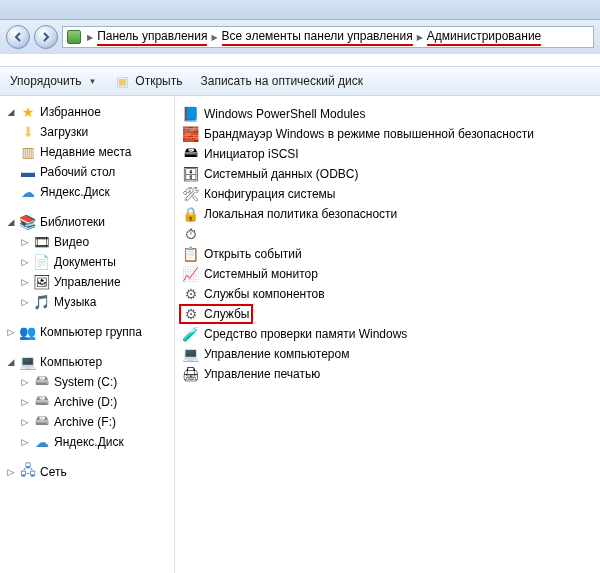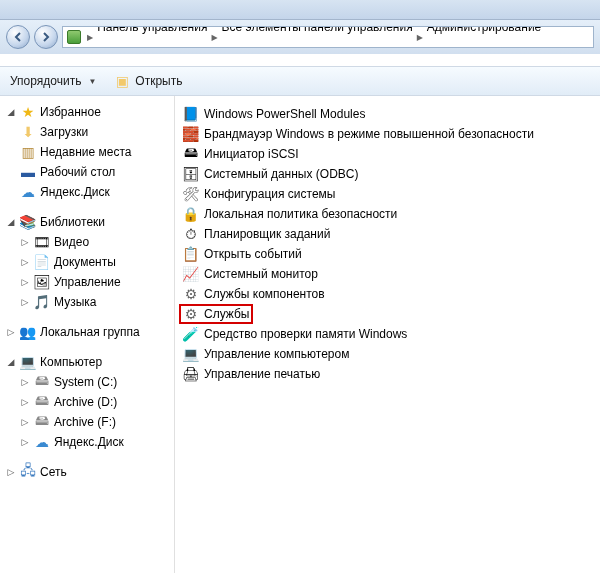--- a/index.html
+++ b/index.html
@@ -44,21 +44,21 @@
     align-items: center;
     padding: 0 4px;
     gap: 2px;
     overflow: hidden;
   }
   .addrsep { color: #666; font-size: 8px; padding: 0 2px; }
   .addrseg {
     color: #000;
     white-space: nowrap;
   }
-  .addrseg.ul { border-bottom: 2px solid #d40000; padding-bottom: 18px; }
+  .addrseg.ul { border-bottom: 2px solid #d40000; padding-bottom: 1px; }
   .addricon {
     width: 14px; height: 14px;
     background: linear-gradient(#8fc96f,#4a9e3a);
     border-radius: 2px;
     border: 1px solid #3a7a2a;
     margin-right: 2px;
   }
   .toolbar {
     display: flex;
     align-items: center;
@@ -160,20 +160,23 @@
 
 <div class="toolbar">
   <div class="toolbtn">
     <span>Упорядочить</span>
     <span class="dd">▼</span>
   </div>
   <div class="toolbtn">
     <span class="ico ico-folder">▣</span>
     <span>Открыть</span>
   </div>
+  <div class="toolbtn">
+    <span>Записать на оптический диск</span>
+  </div>
 </div>
 
 <div class="content">
   <div class="sidebar">
 
     <div class="tree-group">
       <div class="tree-header">
         <span class="expander">◢</span>
         <span class="ico ico-star">★</span>
         <span>Избранное</span>
@@ -221,21 +224,21 @@
         <span class="expander">▷</span>
         <span class="ico">🎵</span>
         <span>Музыка</span>
       </div>
     </div>
 
     <div class="tree-group">
       <div class="tree-header">
         <span class="expander">▷</span>
         <span class="ico">👥</span>
-        <span>Локальная группа</span>
+        <span>Компьютер группа</span>
       </div>
     </div>
 
     <div class="tree-group">
       <div class="tree-header">
         <span class="expander">◢</span>
         <span class="ico ico-pc">💻</span>
         <span>Компьютер</span>
       </div>
       <div class="tree-item">
@@ -290,21 +293,20 @@
     <div class="main-item">
         <span class="ico ico-gear">🛠</span>
         <span>Конфигурация системы</span>
       </div>
     <div class="main-item">
         <span class="ico">🔒</span>
         <span>Локальная политика безопасности</span>
       </div>
     <div class="main-item">
         <span class="ico">⏱</span>
-        <span>Планировщик заданий</span>
       </div>
     <div class="main-item">
         <span class="ico">📋</span>
         <span>Открыть событий</span>
       </div>
     <div class="main-item">
         <span class="ico">📈</span>
         <span>Системный монитор</span>
       </div>
     <div class="main-item">

